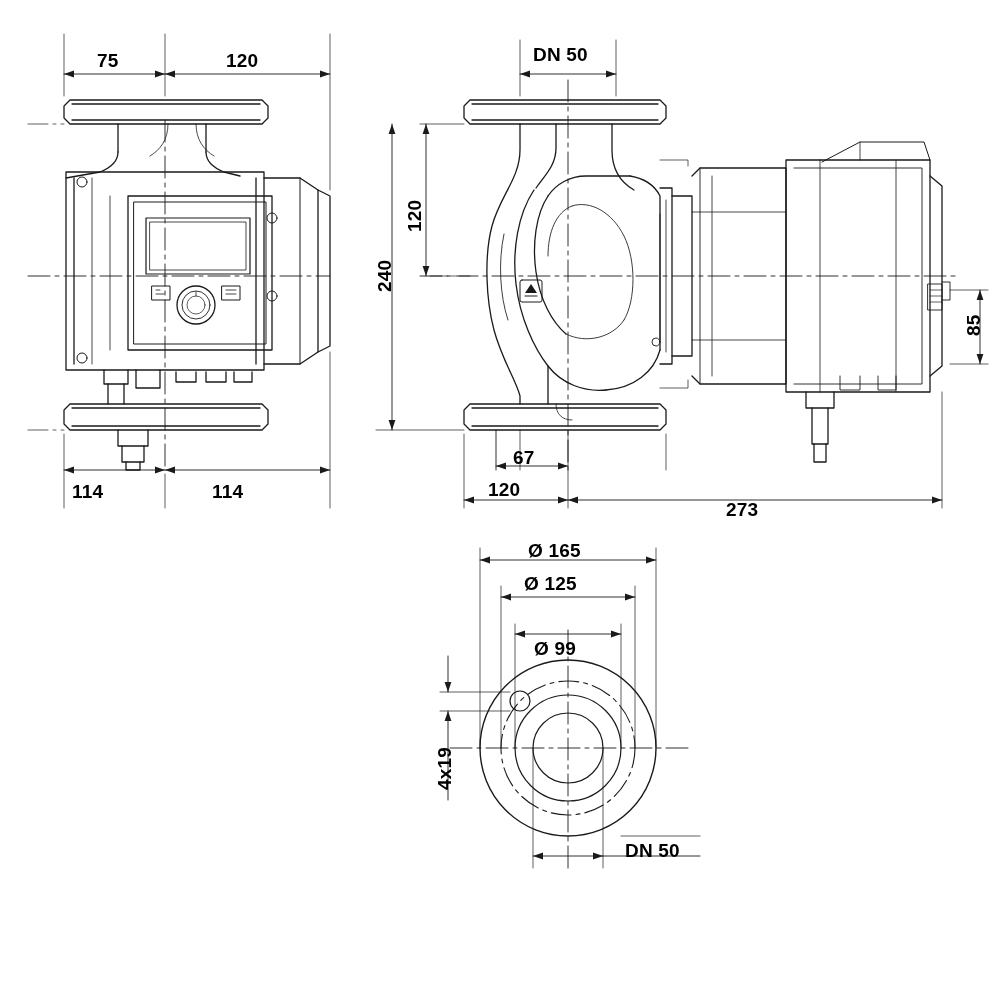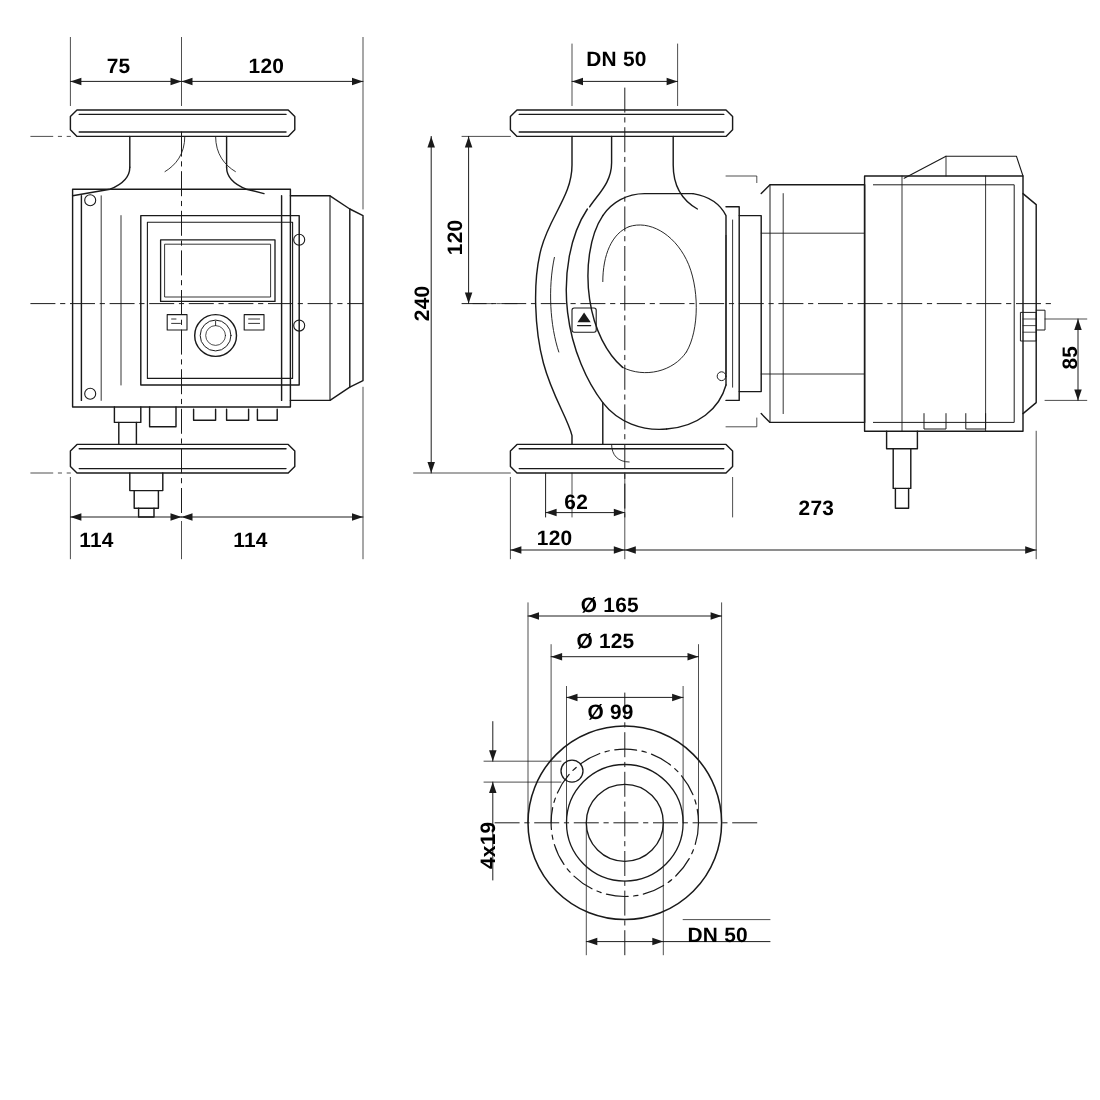--- a/index.html
+++ b/index.html
@@ -344,23 +344,23 @@
   </svg>
 
   <div class="dim-label" style="left:97px; top:50px;">75</div>
   <div class="dim-label" style="left:226px; top:50px;">120</div>
   <div class="dim-label" style="left:72px; top:481px;">114</div>
   <div class="dim-label" style="left:212px; top:481px;">114</div>
 
   <div class="dim-label" style="left:533px; top:44px;">DN 50</div>
   <div class="dim-label rot90" style="left:404px; top:232px;">120</div>
   <div class="dim-label rot90" style="left:374px; top:292px;">240</div>
-  <div class="dim-label" style="left:513px; top:447px;">62</div>
+  <div class="dim-label" style="left:513px; top:447px;">67</div>
   <div class="dim-label" style="left:488px; top:479px;">120</div>
-  <div class="dim-label" style="left:726px; top:452px;text-align:right;">273</div>
+  <div class="dim-label" style="left:726px; top:499px;text-align:right;">273</div>
   <div class="dim-label rot90" style="left:963px; top:336px;">85</div>
 
   <div class="dim-label" style="left:528px; top:540px;">Ø 165</div>
   <div class="dim-label" style="left:524px; top:573px;text-align:right;">Ø 125</div>
   <div class="dim-label" style="left:534px; top:638px;">Ø 99</div>
   <div class="dim-label rot90" style="left:434px; top:790px;">4x19</div>
   <div class="dim-label" style="left:625px; top:840px;">DN 50</div>
 
 </div>
 

